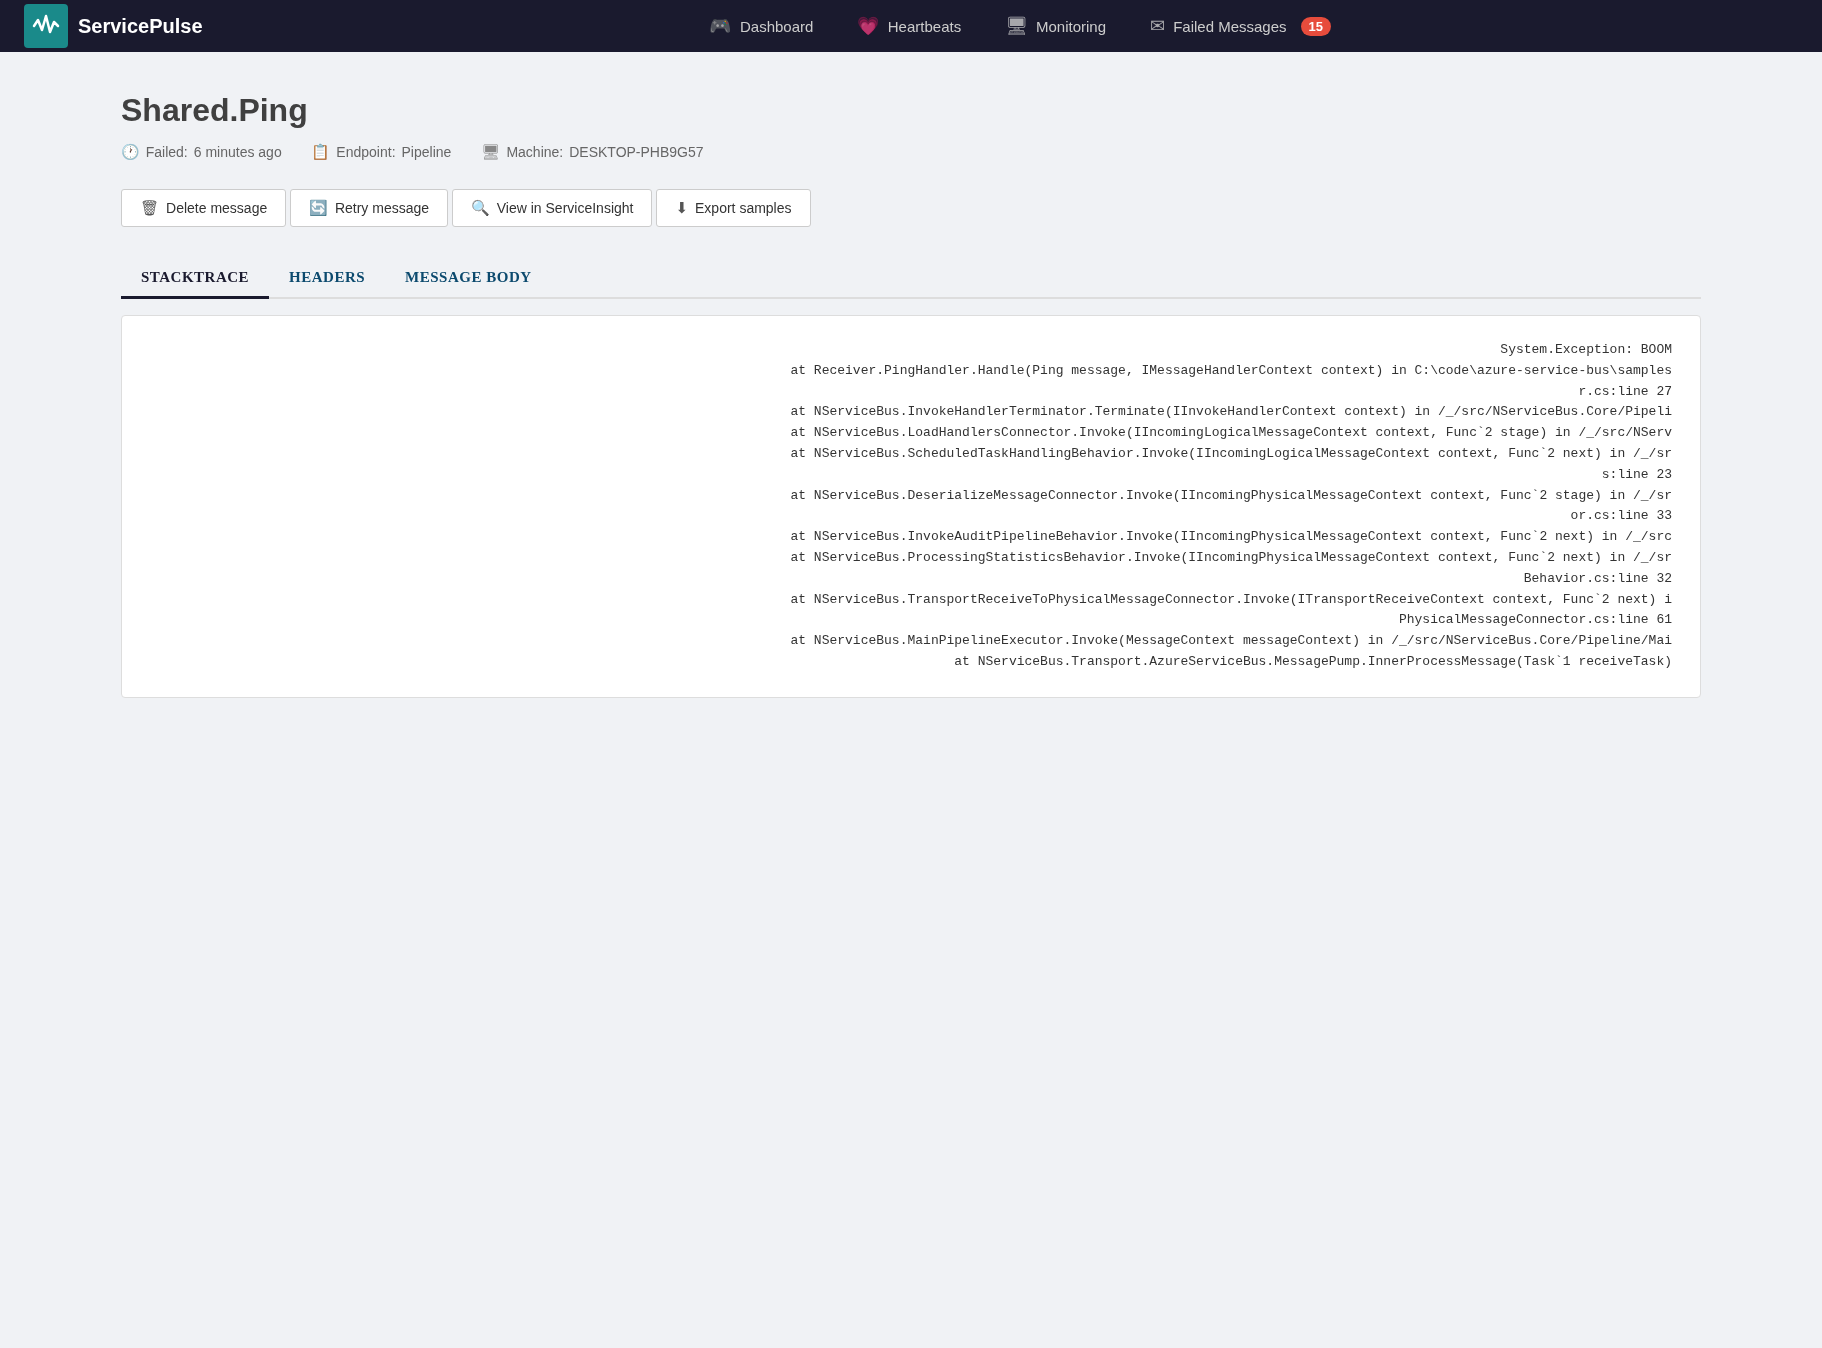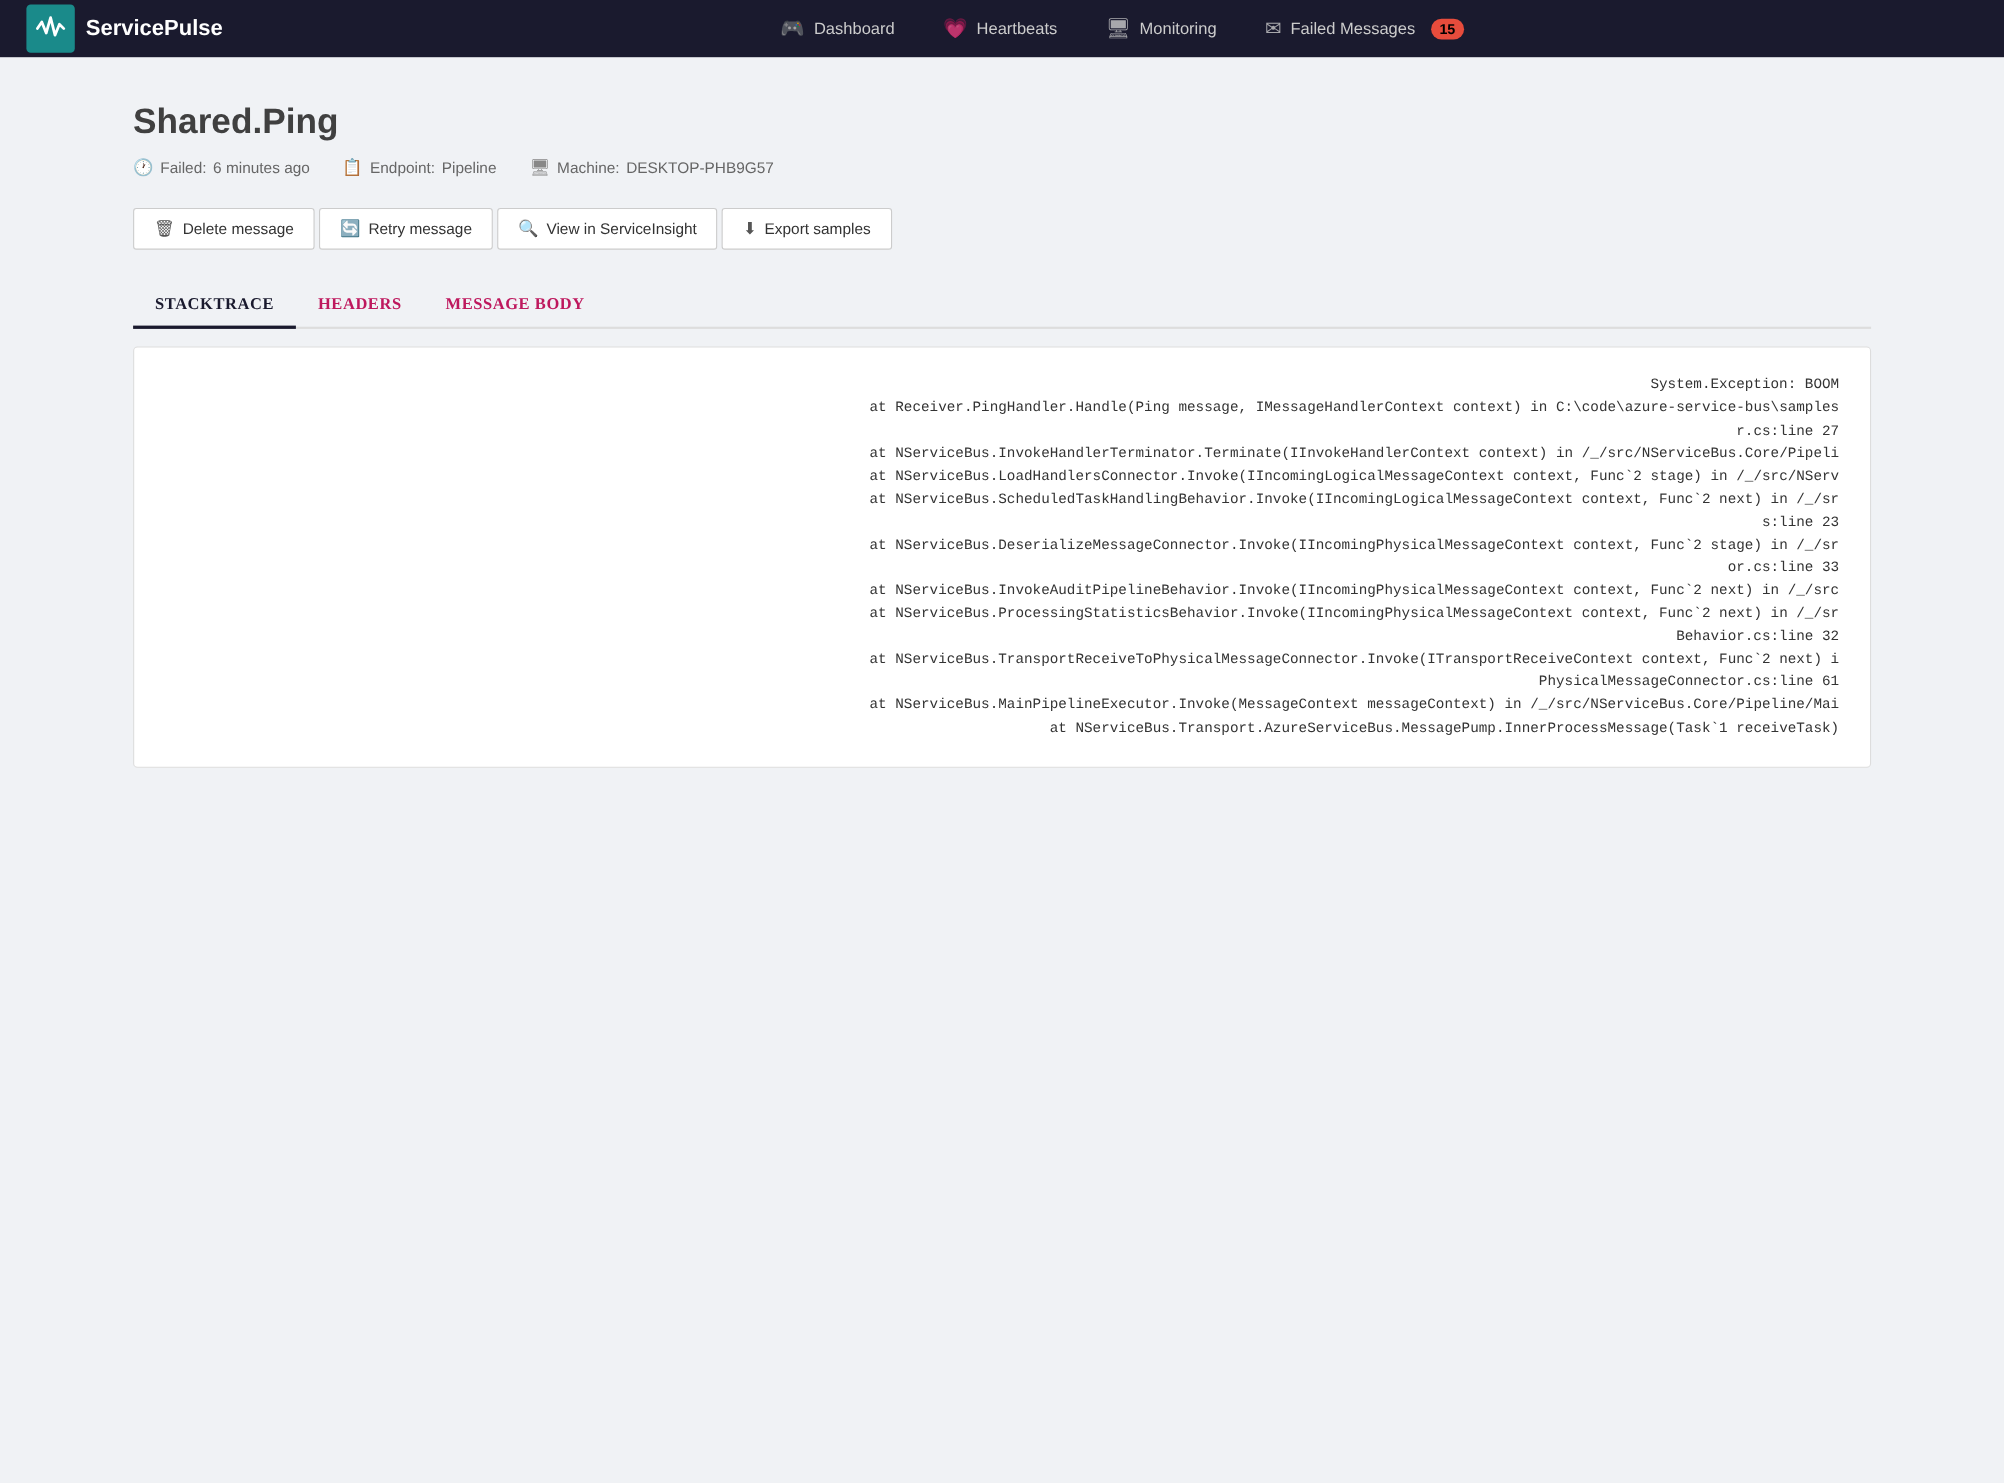--- a/index.html
+++ b/index.html
@@ -47,21 +47,21 @@
       display: flex;
       align-items: center;
       gap: 8px;
       font-size: 15px;
       cursor: pointer;
       transition: color 0.2s;
     }
     .nav-item .nav-icon { font-size: 18px; opacity: 0.8; }
     .failed-badge {
       background: #e74c3c;
-      color: #000000;
+      color: #ffffff;
       border-radius: 12px;
       padding: 2px 8px;
       font-size: 13px;
       font-weight: 700;
       margin-left: 6px;
     }
 
     
     .main-content {
       max-width: 1700px;
@@ -120,21 +120,21 @@
       gap: 0;
       border-bottom: 2px solid #ddd;
       margin-bottom: 12px;
       font-family: Liberation Serif, serif;
     }
     .tab {
       padding: 10px 20px;
       font-size: 15px;
       font-weight: 600;
       cursor: pointer;
-      color: #be185d;
+      color: #0c4a6e;
       text-transform: uppercase;
       letter-spacing: 0.5px;
       border-bottom: 3px solid transparent;
       margin-bottom: -2px;
     }
     .tab.active {
       color: #1a1a2e;
       border-bottom: 3px solid #1a1a2e;
     }
 

